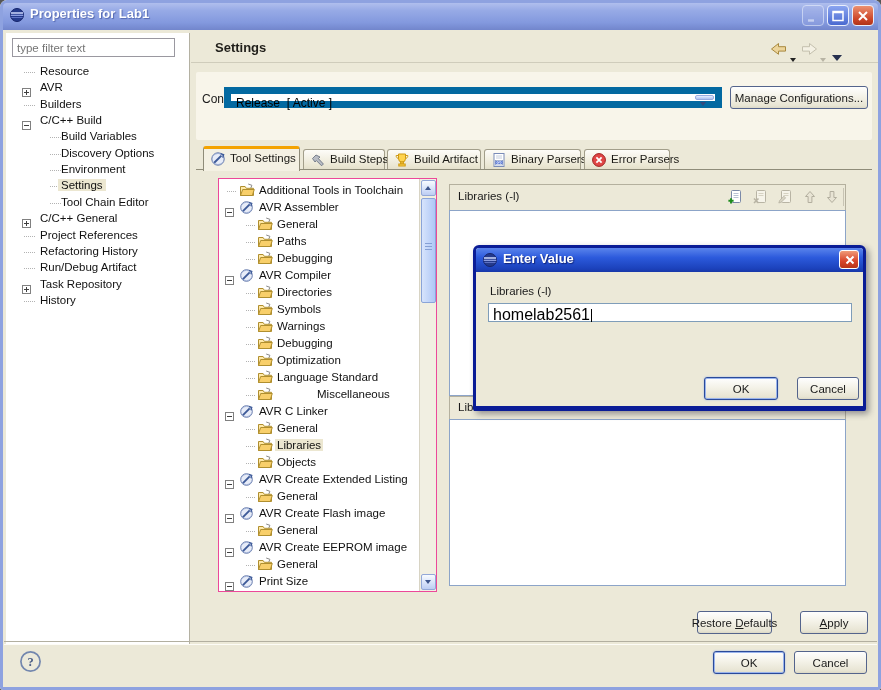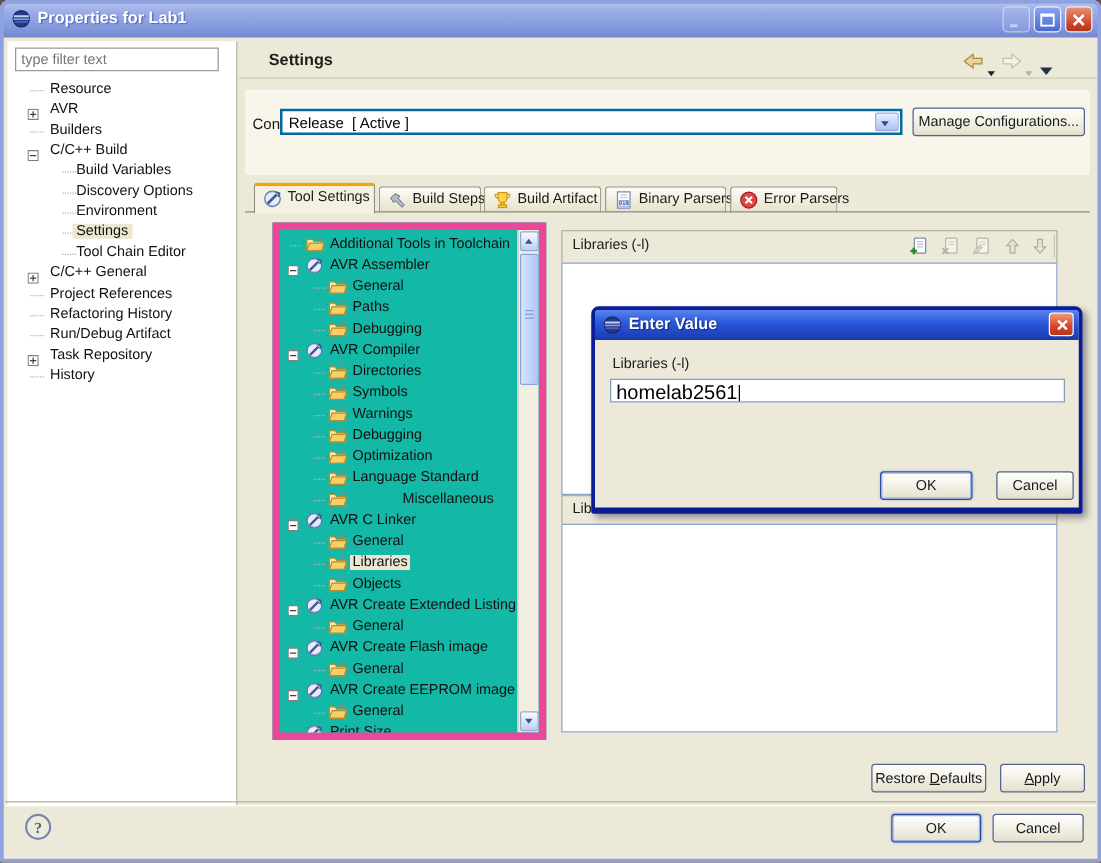--- a/index.html
+++ b/index.html
@@ -28,41 +28,41 @@
   
   .page-title{position:absolute;left:215px;top:40px;font-size:13px;font-weight:bold;color:#201f1a;}
   .hdr-sep{position:absolute;left:191px;top:62px;width:687px;height:1px;background:#cfccbb;}
   .navbtn{position:absolute;top:41px;height:18px;cursor:pointer;}
   .caret{display:inline-block;width:0;height:0;border-left:3.5px solid transparent;border-right:3.5px solid transparent;border-top:4px solid #222;}
   .caret.gray{border-top-color:#b8b4a4;}
   .caret.big{border-left-width:5px;border-right-width:5px;border-top-width:6px;border-top-color:#26304e;}
   
   .cfg-band{position:absolute;left:196px;top:72px;width:676px;height:68px;background:#f8f5ea;border-radius:2px;}
   .cfg-label{position:absolute;left:202px;top:92px;font-size:12px;color:#1a1a1a;}
-  .combo{position:absolute;left:224px;top:87px;width:498px;height:21px;background:#fff;border:2px solid #0369a1;box-sizing:border-box;cursor:pointer;}
+  .combo{position:absolute;left:224px;top:87px;width:498px;height:21px;background:#fff;border:7px solid #0369a1;box-sizing:border-box;cursor:pointer;}
   .combo .ctext{position:absolute;left:5px;top:2px;font-size:12px;color:#000;white-space:pre;}
   .combo .carrow{position:absolute;right:1px;top:1px;bottom:1px;width:17px;background:linear-gradient(180deg,#e9f0ff,#c2d2f8 60%,#aec2f2);
     border:1px solid #98abe0;border-radius:2px;}
   .combo .carrow .caret{position:absolute;left:4px;top:6px;border-top-color:#31497e;}
   
   .xpbtn{position:absolute;box-sizing:border-box;font-size:11.5px;color:#1a1a1a;text-align:center;cursor:pointer;
     background:linear-gradient(180deg,#fefefe 0%,#f4f2e8 45%,#e7e4d3 90%,#dbd8c6 100%);
     border:1px solid #54648c;border-radius:3px;display:flex;align-items:center;justify-content:center;white-space:nowrap;}
   .xpbtn .key{text-decoration:underline;}
   .xpbtn.default{border-color:#2a4a9a;box-shadow:inset 0 0 0 1px #9ab4ec,0 0 2px #9ab4ec;}
   
   .tabline{position:absolute;left:196px;top:169px;width:676px;height:1px;background:#8f8c79;z-index:3;}
   .tab{position:absolute;box-sizing:border-box;height:21px;top:149px;border:1px solid #a29e8a;border-bottom:none;border-radius:3px 3px 0 0;
     background:linear-gradient(180deg,#fdfcf8,#eae6d2 80%,#e2deca);cursor:pointer;z-index:2;}
   .tab.active{top:146px;height:25px;background:#f4f1e3;border-color:#8f8c79;border-top:3px solid #f4a300;z-index:4;}
   .tab .ticn{position:absolute;left:6px;top:2px;width:16px;height:16px;}
   .tab.active .ticn{top:2px;}
   .tab .tlabel{position:absolute;left:26px;top:3px;font-size:11.5px;color:#1c1b16;white-space:nowrap;}
   
-  .treebox{position:absolute;left:218px;top:178px;width:219px;height:414px;background:#14b8a6;border:6px solid #ec4899;box-sizing:border-box;overflow:hidden;}
+  .treebox{position:absolute;left:218px;top:178px;width:219px;height:414px;background:#ffffff;border:1px solid #ec4899;box-sizing:border-box;overflow:hidden;}
   .trow{position:absolute;left:0;width:200px;height:17px;}
   .trow .exp{position:absolute;left:6px;top:4px;width:9px;height:9px;cursor:pointer;}
   .trow .icn{position:absolute;top:1px;width:16px;height:15px;}
   .trow .tlab{position:absolute;top:2px;font-size:11.5px;color:#111;white-space:nowrap;padding:0 2px;}
   .trow .tlab.sel{background:#ece7d1;}
   .trow .dash{position:absolute;top:9px;border-top:1px dotted #b2b2b2;}
   
   .sbar{position:absolute;right:0;top:0;width:17px;height:100%;background:#f1efe2;border-left:1px solid #d8d4c4;box-sizing:border-box;}
   .sbtn{position:absolute;left:1px;width:15px;height:16px;background:linear-gradient(180deg,#f8fbff,#cfdcf8 70%,#bccdf2);
     border:1px solid #93a8d8;border-radius:2px;box-sizing:border-box;cursor:pointer;}
@@ -571,21 +571,21 @@
       </div>
     </div>
   <div class="tbsep" style="left:843px;top:188px;height:18px;"></div>
   <div class="grp-body" style="left:449px;top:210px;width:397px;height:186px;"></div>
 
   <div class="grp-hdr" style="left:449px;top:396px;width:397px;height:24px;">
     <span class="gtitle" style="top:4px;">Libr</span>
   </div>
   <div class="grp-body" style="left:449px;top:419px;width:397px;height:167px;"></div>
 
-  <div class="xpbtn" style="left:697px;top:611px;width:92px;height:23px;">
+  <div class="xpbtn" style="left:697px;top:611px;width:75px;height:23px;">
     <span><span>Restore </span><span class="key">D</span><span>efaults</span></span>
   </div>
   <div class="xpbtn" style="left:800px;top:611px;width:68px;height:23px;">
     <span><span></span><span class="key">A</span><span>pply</span></span>
   </div>
   <div class="foot-sep"></div>
   <div class="help"><svg width="23" height="23" viewBox="0 0 23 23">
         <circle cx="11.5" cy="11.5" r="9.6" fill="#eceadb" stroke="#7387ae" stroke-width="1.7"></circle>
         <text x="11.5" y="16" text-anchor="middle" font-size="12.5" font-weight="bold" fill="#4a5d86" font-family="Liberation Serif, serif">?</text>
       </svg></div>

